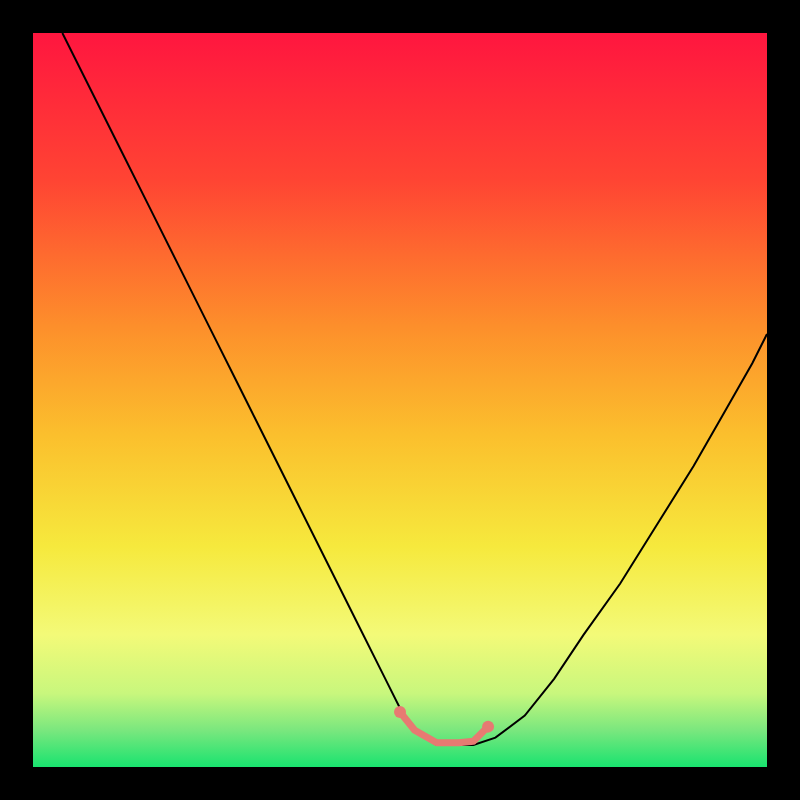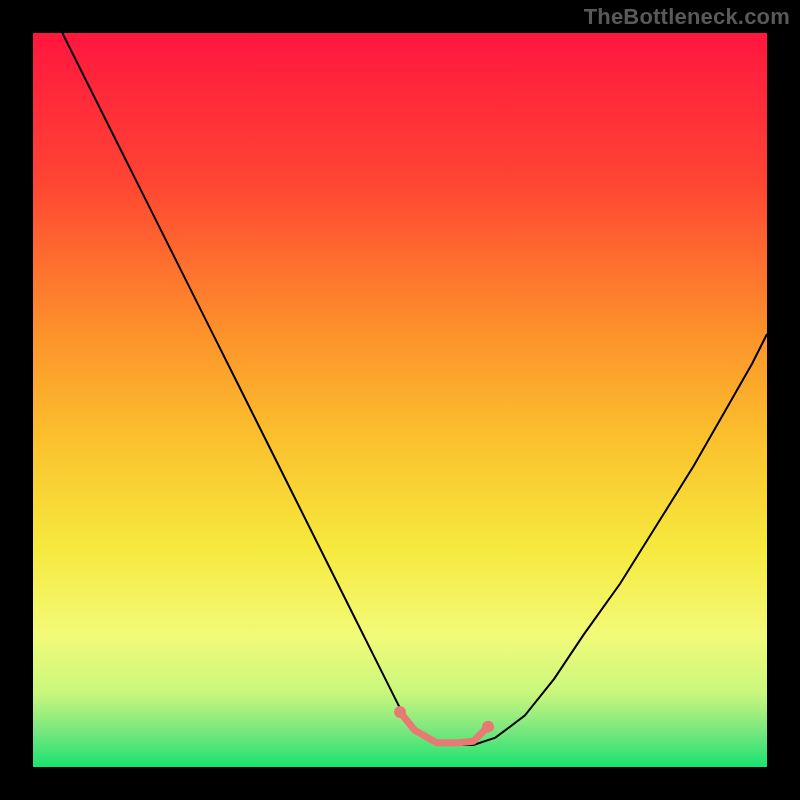--- a/index.html
+++ b/index.html
@@ -33,21 +33,20 @@
     top: 33px;
     width: 734px;
     height: 734px;
     display: block;
   }
 </style>
 </head>
 <body>
 
 <div class="frame">
-  <div class="watermark">TheBottleneck.com</div>
   <svg class="plot" viewBox="0 0 100 100" preserveAspectRatio="none">
     <defs>
       <linearGradient id="bg-grad" x1="0" y1="0" x2="0" y2="1">
           <stop offset="0%" stop-color="#ff163f"></stop>
           <stop offset="20%" stop-color="#ff4433"></stop>
           <stop offset="40%" stop-color="#fd8f2b"></stop>
           <stop offset="55.00000000000001%" stop-color="#fbc02d"></stop>
           <stop offset="70%" stop-color="#f6e93d"></stop>
           <stop offset="82%" stop-color="#f3fa78"></stop>
           <stop offset="90%" stop-color="#c8f77d"></stop>

